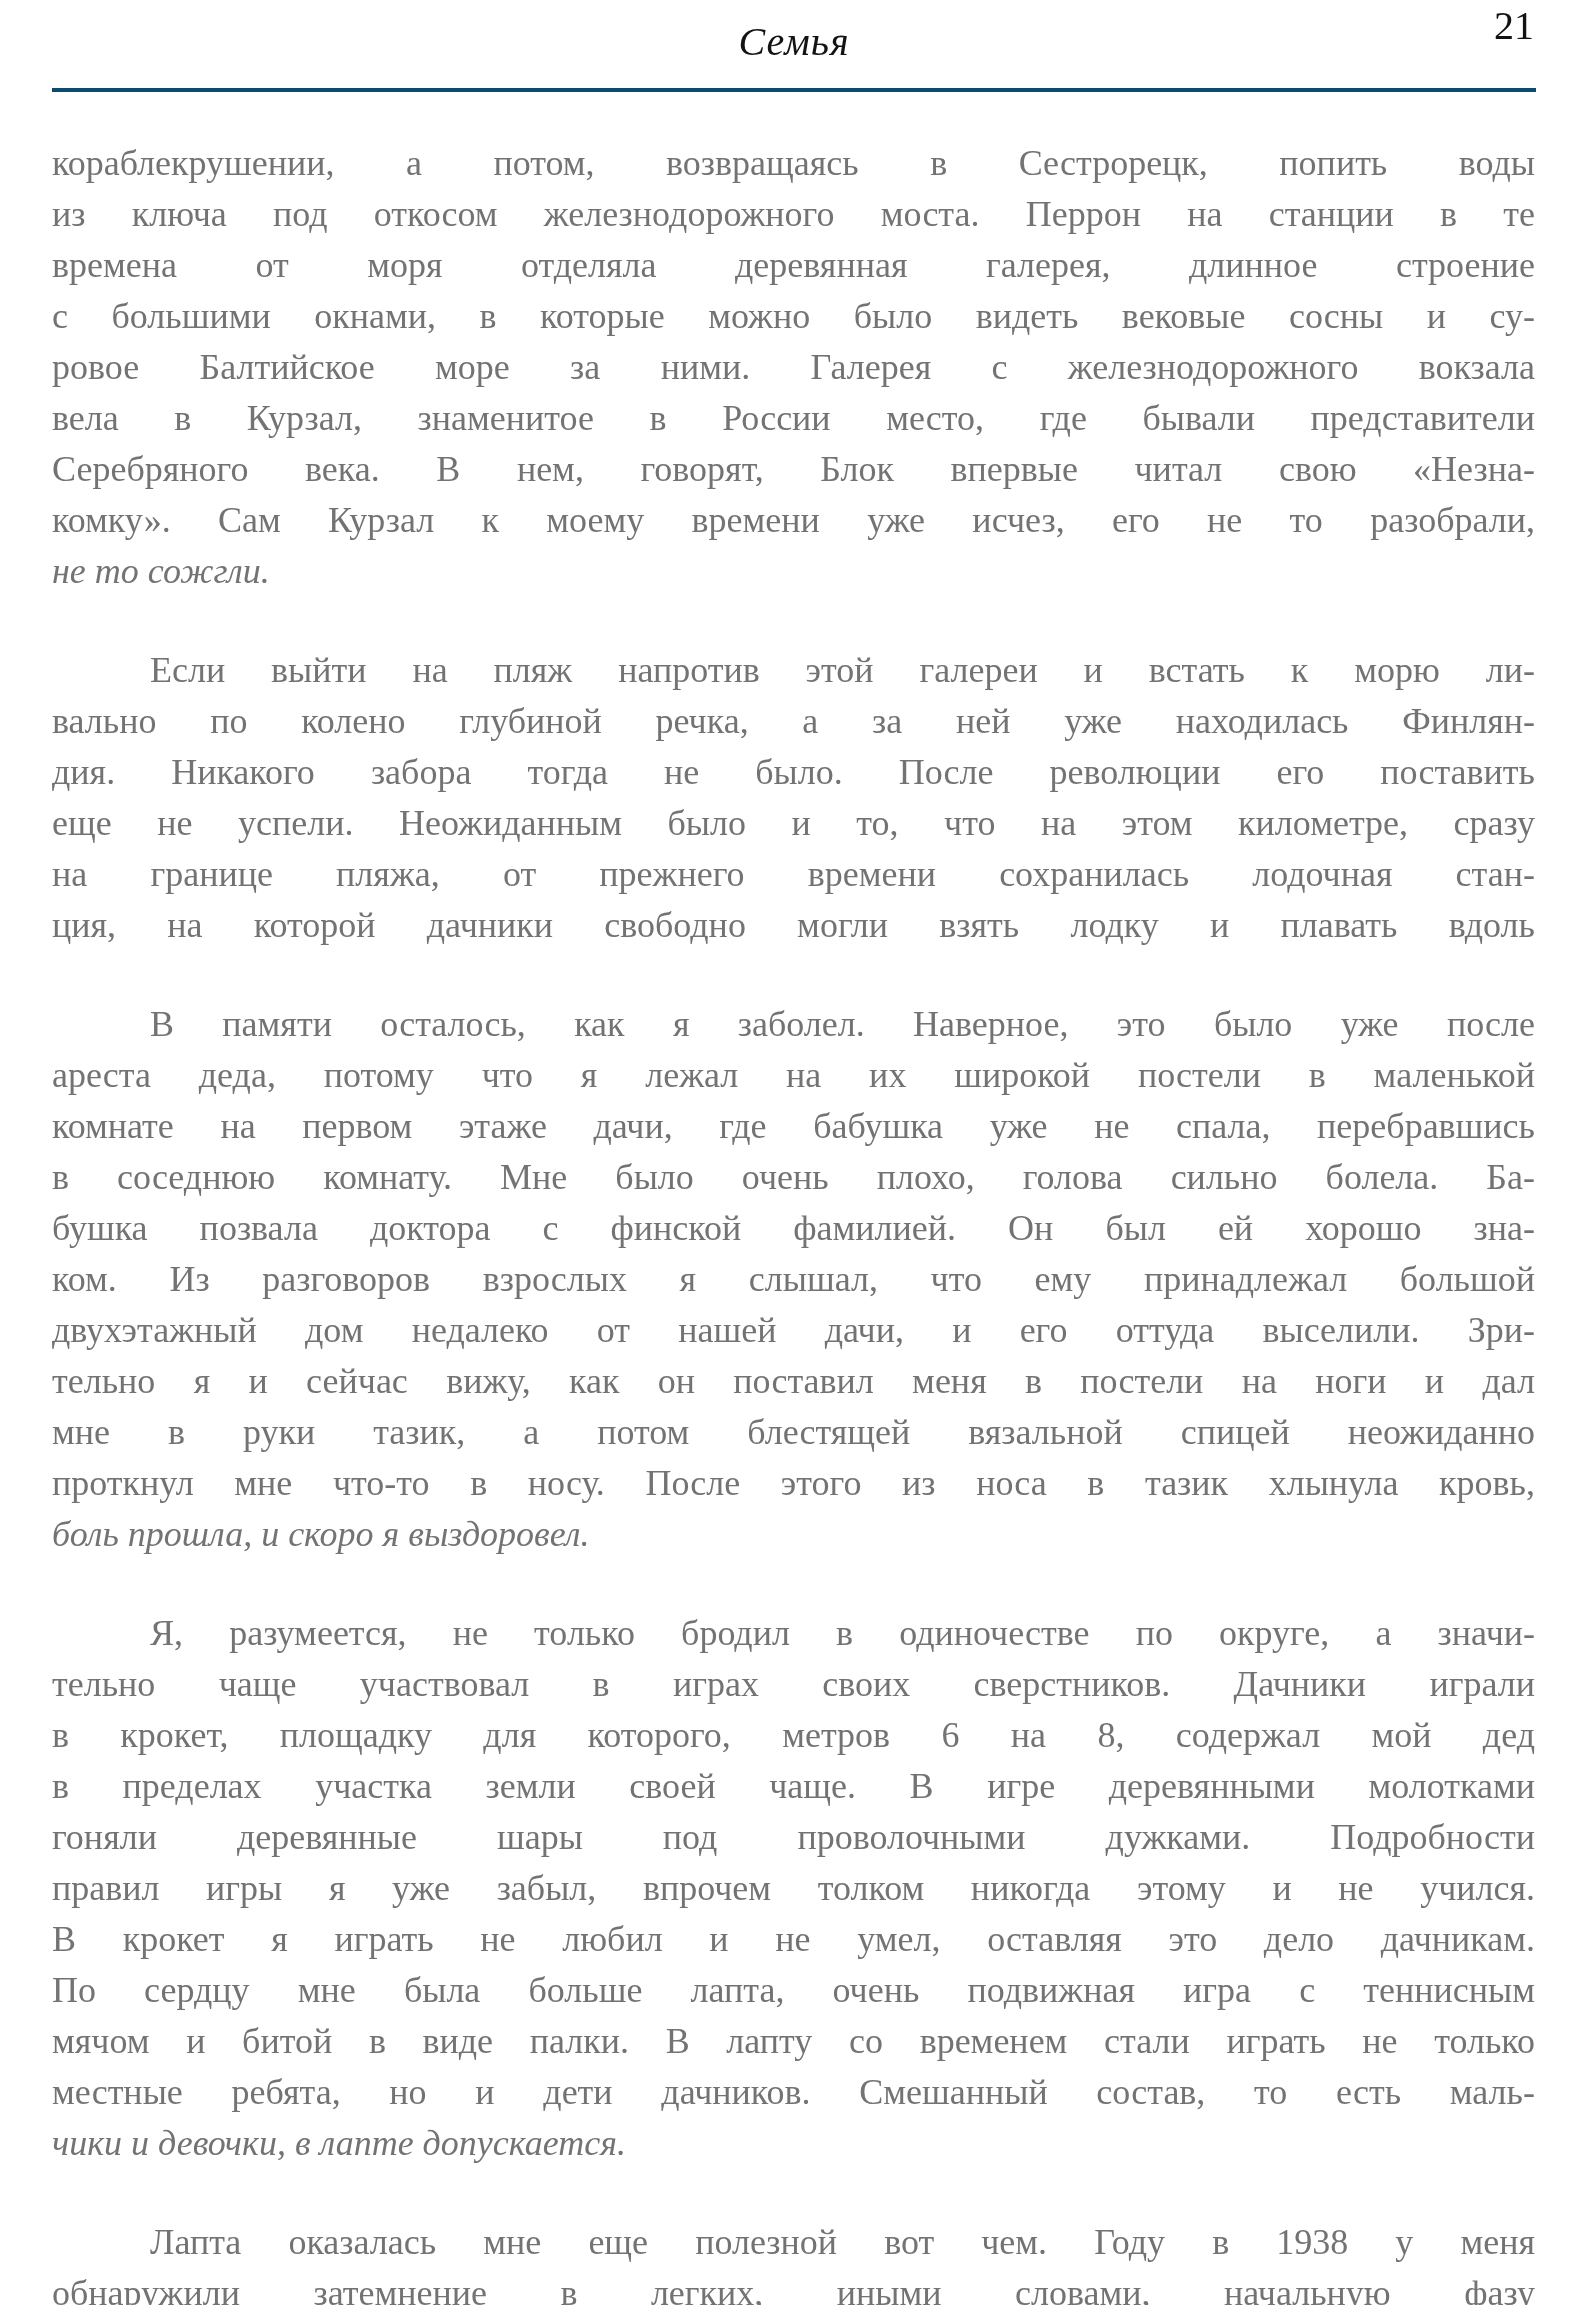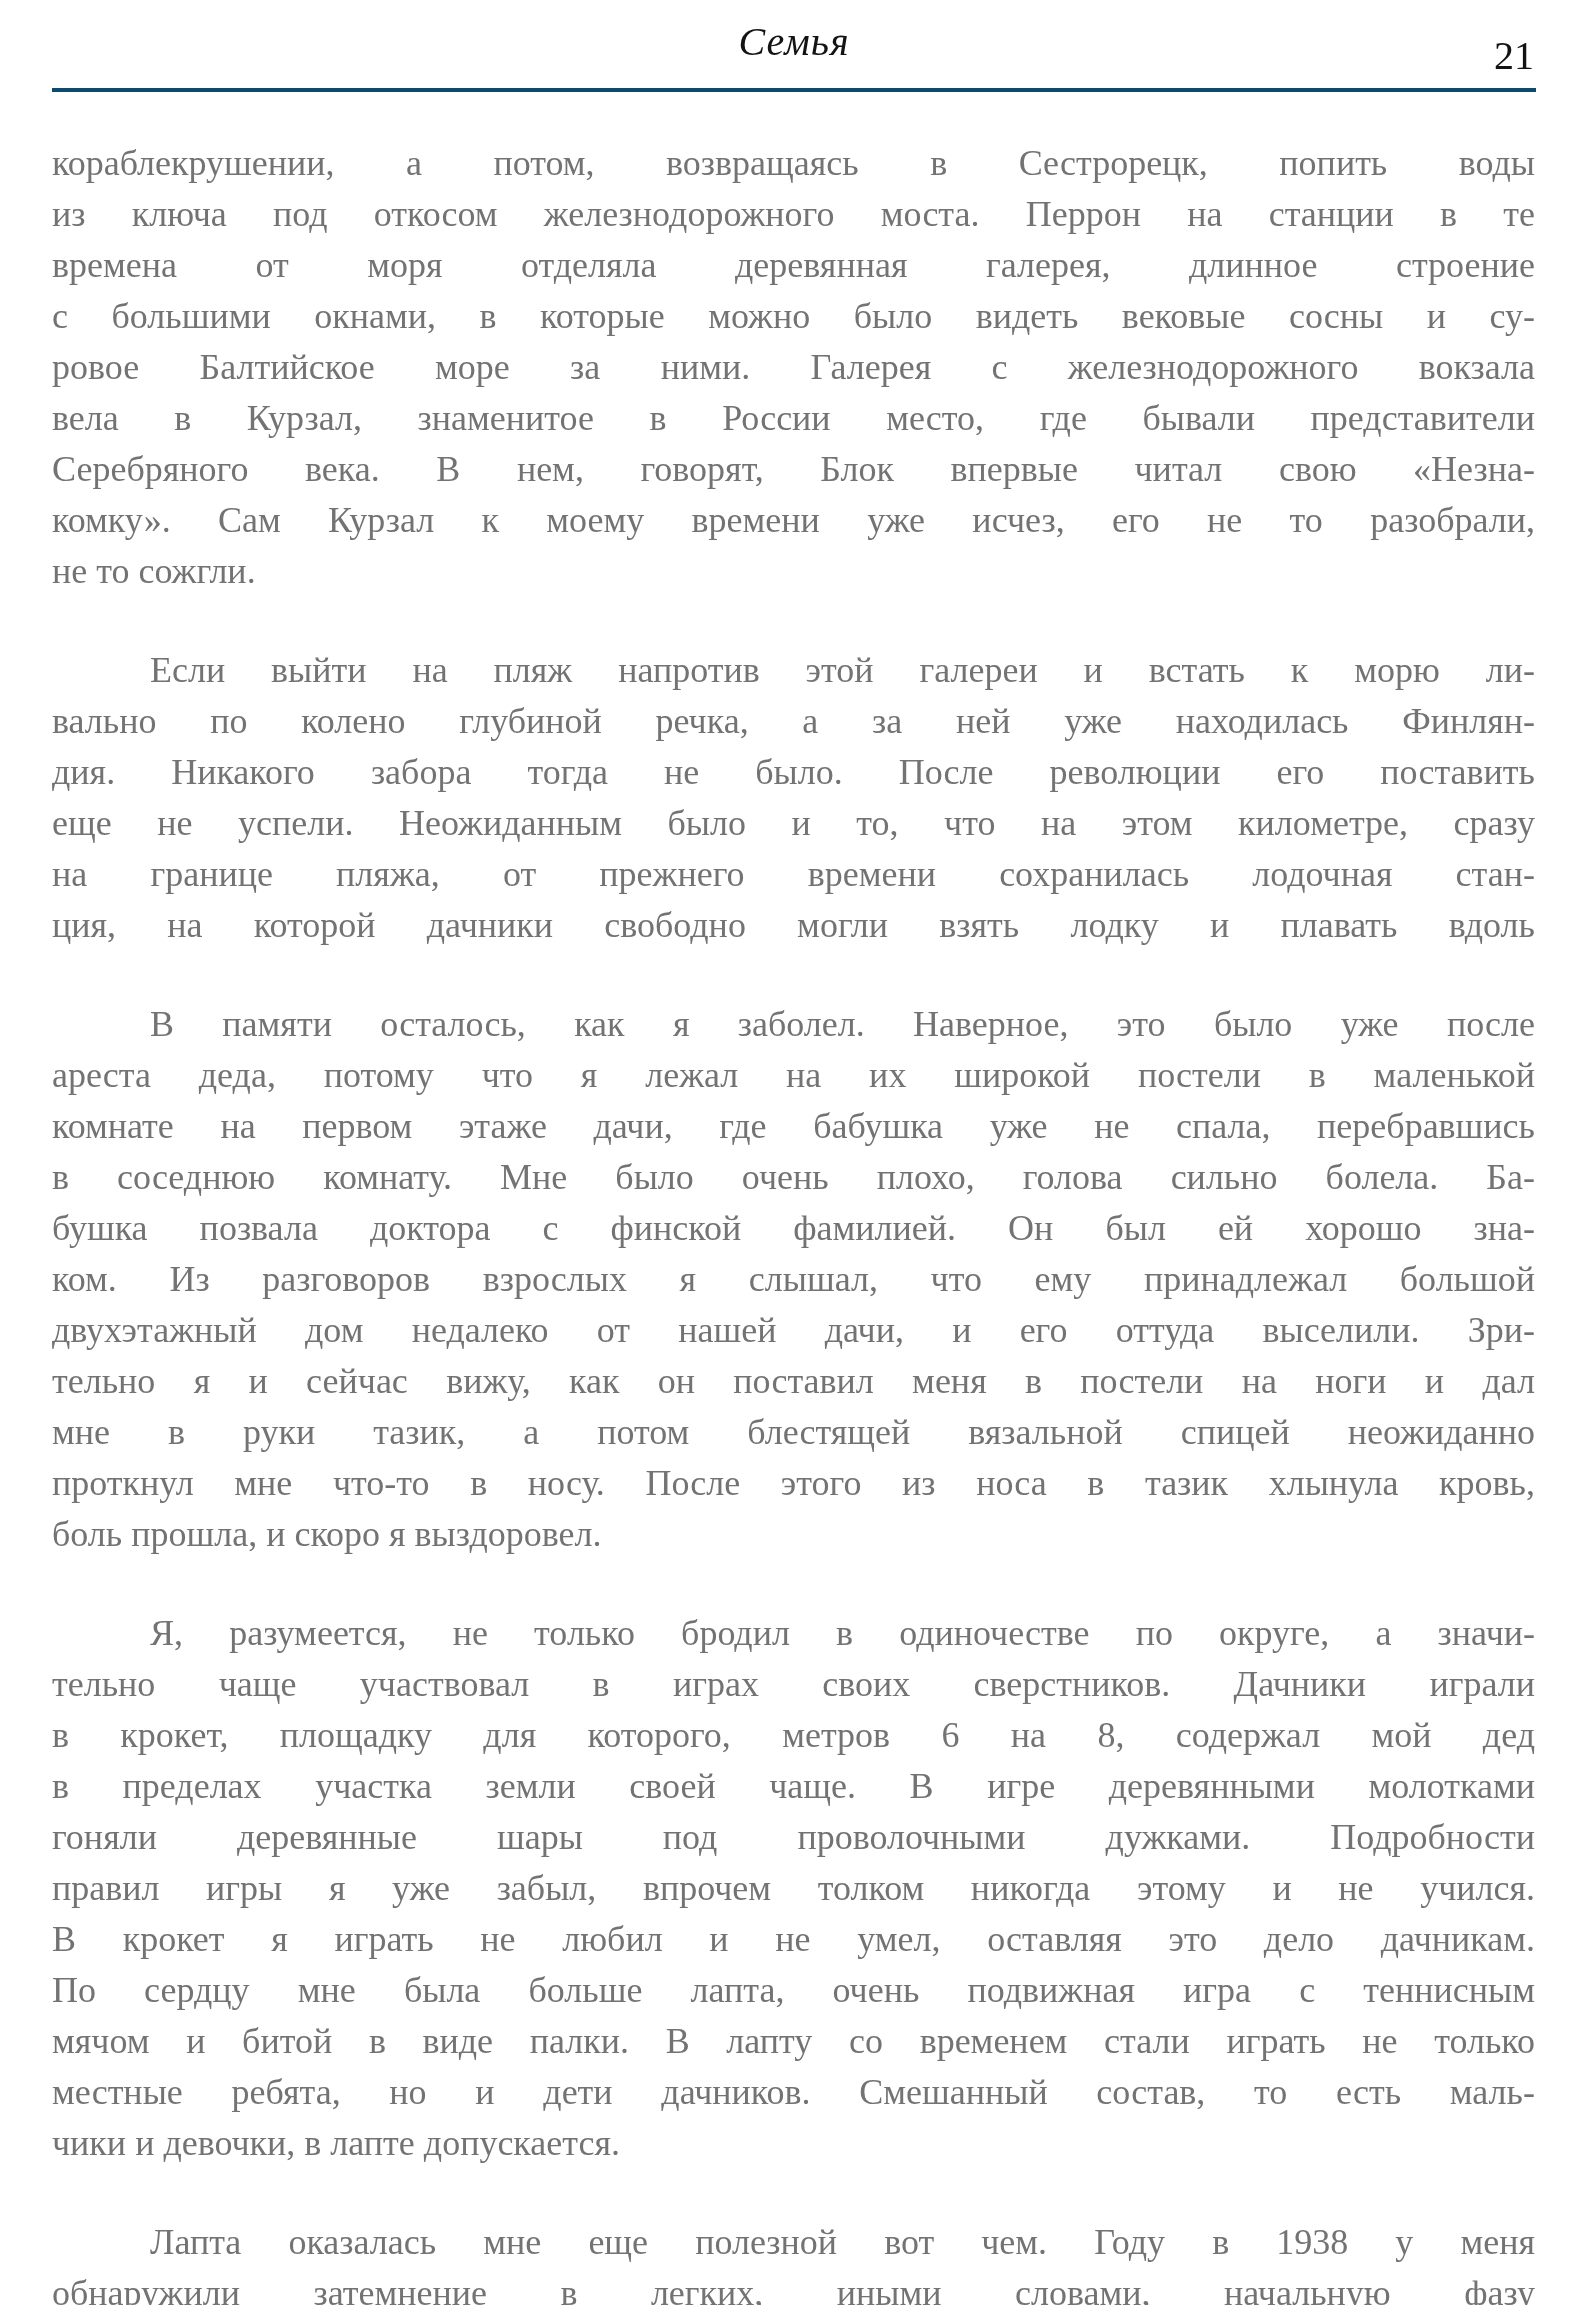--- a/index.html
+++ b/index.html
@@ -31,21 +31,21 @@
     top: 18px;
     font-style: italic;
     font-size: 40px;
     letter-spacing: 1px;
     color: #131313;
     white-space: nowrap;
   }
   .page-number {
     position: absolute;
     right: 2px;
-    top: 32px;
+    top: 2px;
     font-size: 40px;
     color: #131313;
   }
   .body-text {
     margin: 46px 57px 0 52px;
     font-size: 36px;
     line-height: 51px;
     color: #737373;
   }
   .paragraph {
@@ -55,20 +55,21 @@
   .line {
     text-align: justify;
     text-align-last: justify;
     white-space: nowrap; 
     overflow: hidden;
   }
   
   .line { white-space: normal; }
   .line.last {
     text-align-last: left;
+    font-style: italic;
   }
   .line.indent {
     padding-left: 98px;
     margin-top: 48px;
   }
 </style>
 </head>
 <body>
 
 <div class="page">

